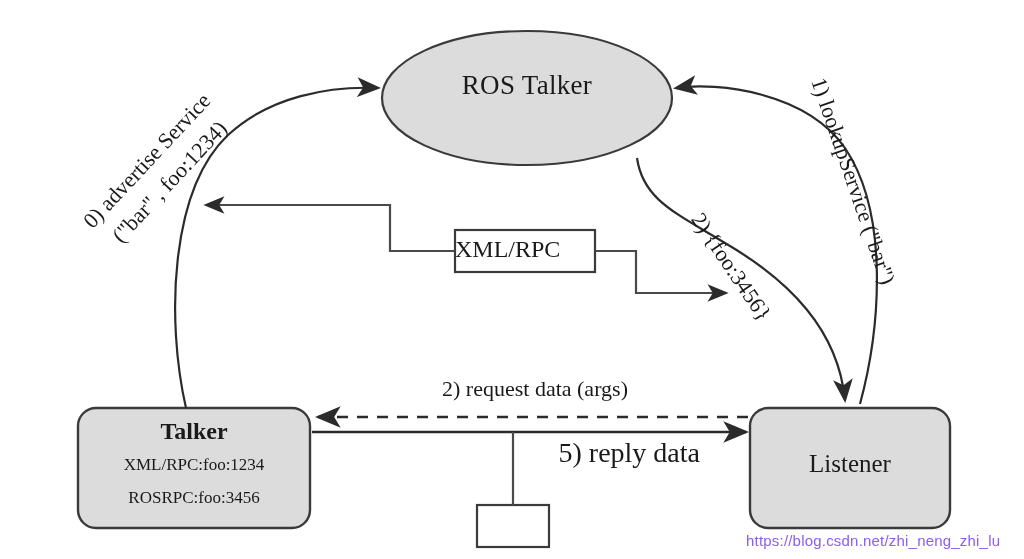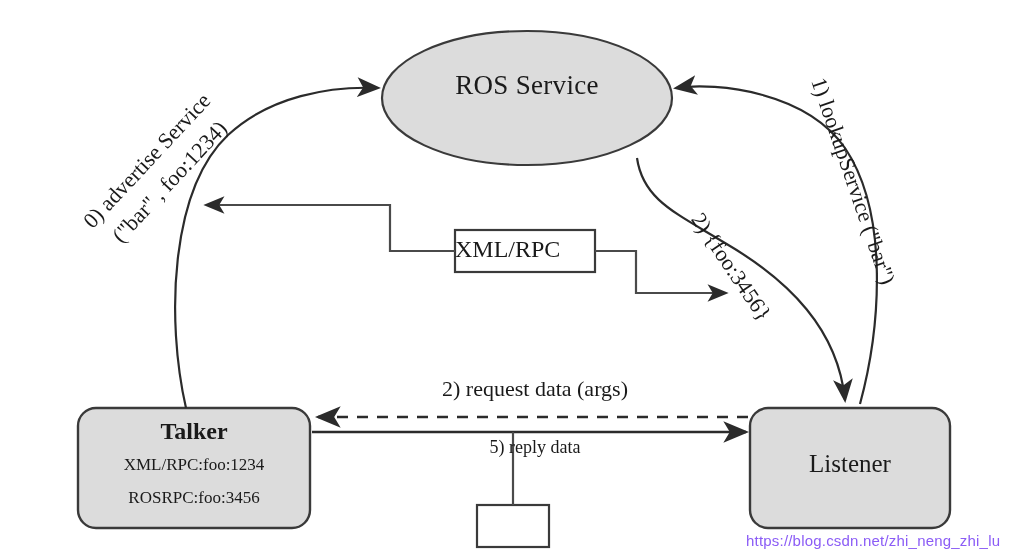--- a/index.html
+++ b/index.html
@@ -113,22 +113,22 @@
     top: 376px;
     width: 330px;
     font-size: 22px;
     text-align: center;
   }
   #label-reply {
     position: absolute;
     left: 370px;
     top: 437px;
     width: 330px;
-    font-size: 18px;
-    text-align: center;
+    font-size: 28px;
+    text-align: right;
   }
   #watermark {
     position: absolute;
     left: 746px;
     top: 532px;
     font-family: Liberation Sans, sans-serif;
     font-size: 15px;
     color: #8b5cf6;
     letter-spacing: 0.2px;
     white-space: nowrap;
@@ -170,21 +170,21 @@
 
     <path d="M 860 404 C 880 330 890 215 845 148 C 806 92 718 82 676 88" fill="none" stroke="#2b2b2b" stroke-width="2.2" marker-end="url(#arrow)"></path>
 
     <line x1="748" y1="417" x2="318" y2="417" stroke="#2b2b2b" stroke-width="2.4" stroke-dasharray="11 9" marker-end="url(#arrow)"></line>
 
     <line x1="312" y1="432" x2="746" y2="432" stroke="#2b2b2b" stroke-width="2.4" marker-end="url(#arrow)"></line>
 
     <line x1="513" y1="432" x2="513" y2="505" stroke="#4a4a4a" stroke-width="2.2"></line>
   </svg>
 
-  <div class="node-label" id="master-label">ROS Service</div>
+  <div class="node-label" id="master-label">ROS Talker</div>
 
   <div class="node-label" id="talker-label">
     <div class="l1">Talker</div>
     <div class="l2">XML/RPC:foo:1234</div>
     <div class="l3">ROSRPC:foo:3456</div>
   </div>
 
   <div class="node-label" id="listener-label">Listener</div>
 
   <div class="small-box-label" id="xmlrpc-label">XML/RPC</div>

